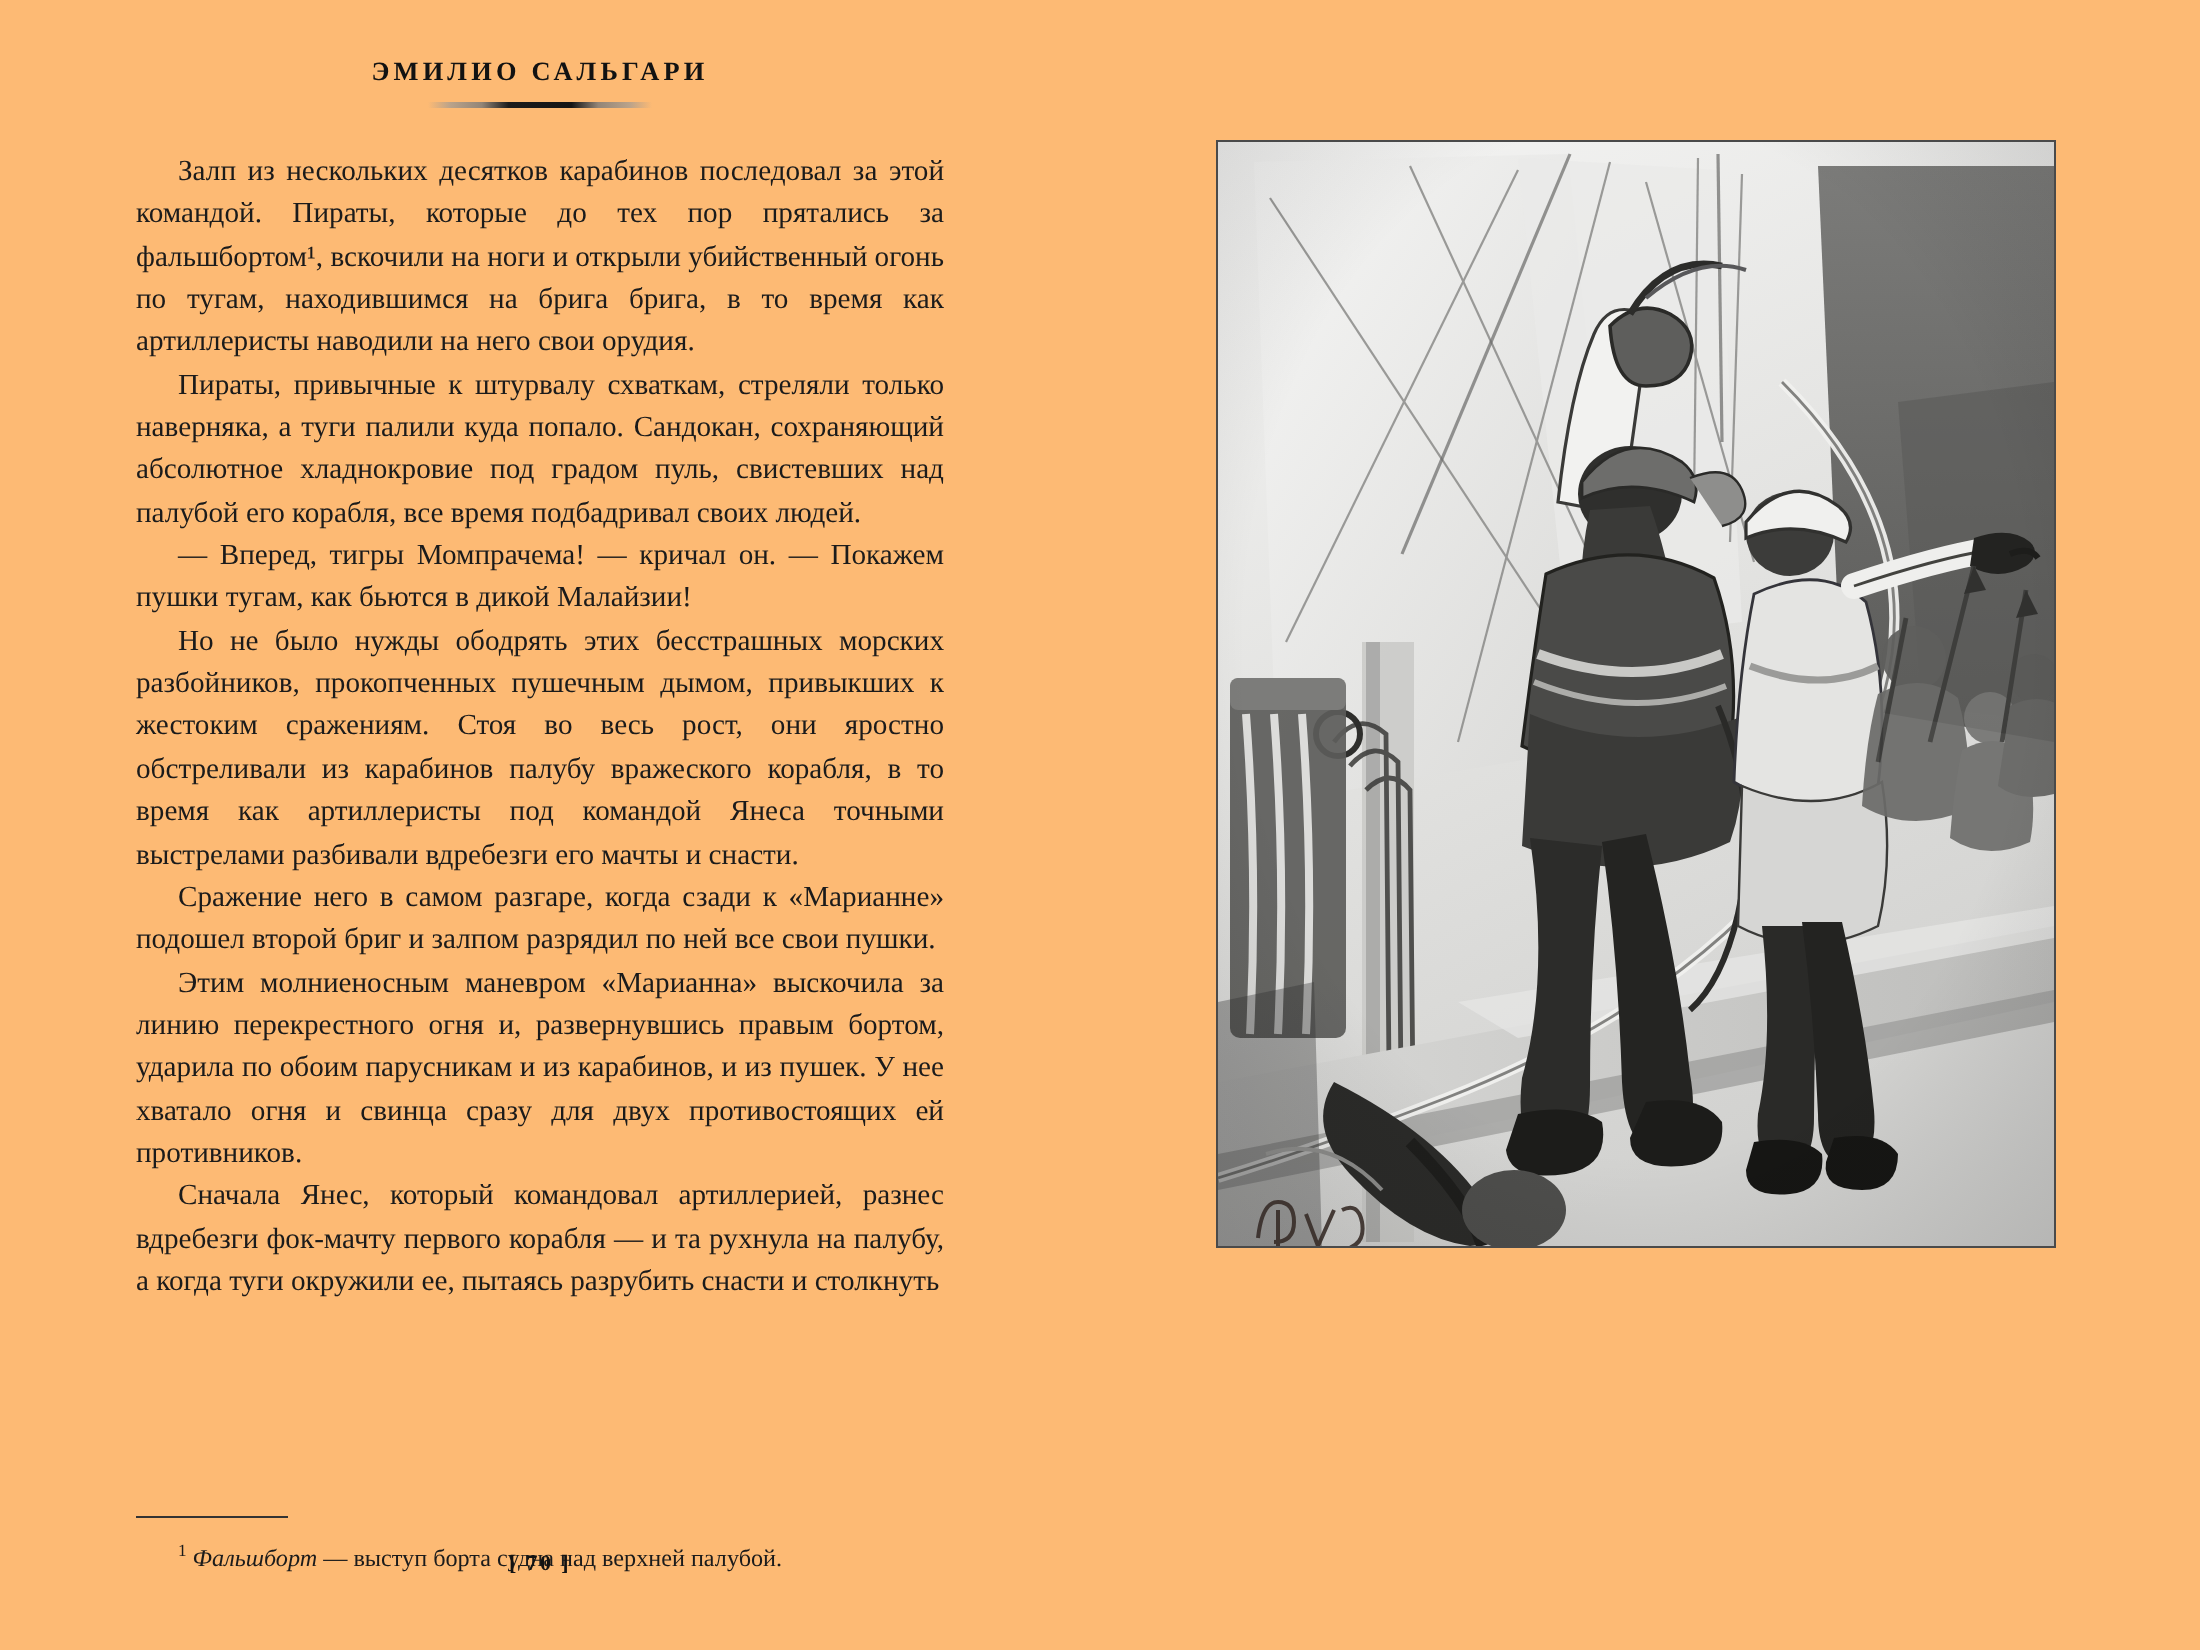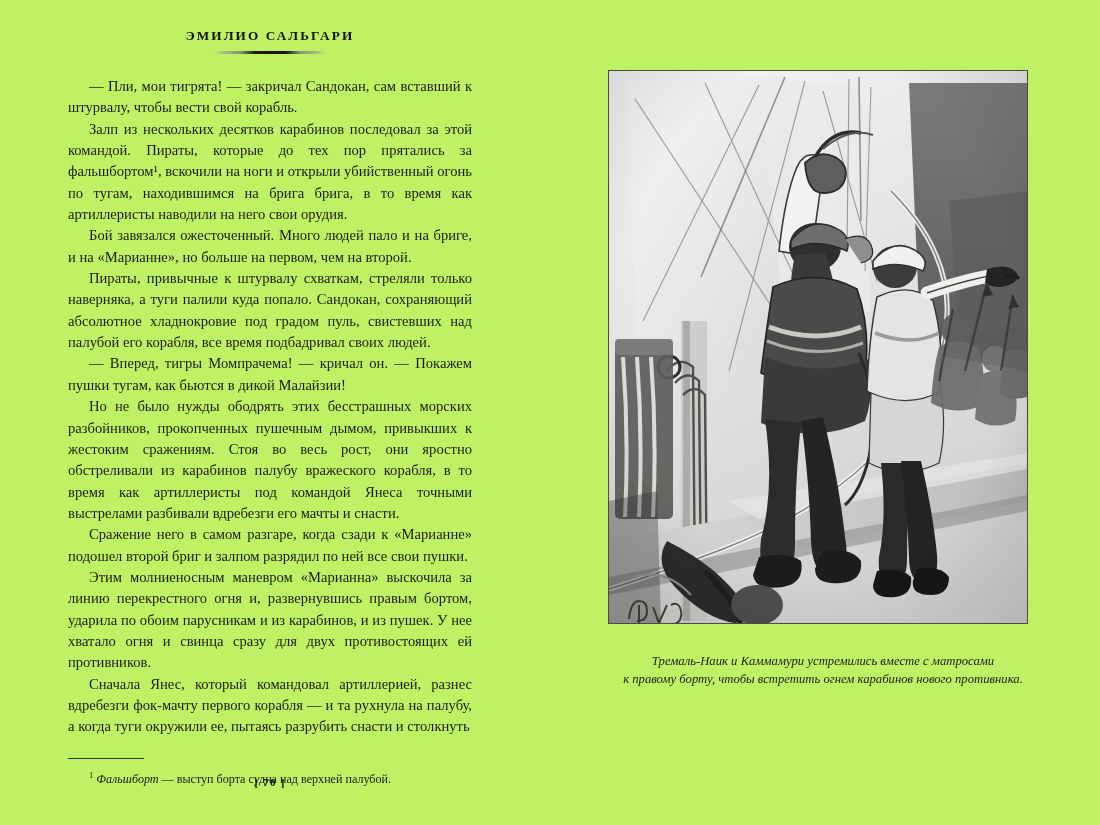--- a/index.html
+++ b/index.html
@@ -11,21 +11,21 @@
     width: 1100px;
     height: 825px;
     overflow: hidden;
     font-family: "Liberation Serif", "DejaVu Serif", serif;
     color: #1a1a1a;
   }
   .page {
     position: relative;
     width: 1100px;
     height: 825px;
-    background: #bef264;
+    background: #fdba74;
   }
 
   
   .text-col {
     position: absolute;
     left: 68px;
     top: 28px;
     width: 404px;
     height: 760px;
   }
@@ -147,23 +147,21 @@
 <body>
 
 <div class="page">
 
   <div class="text-col">
 
     <div class="running-head">ЭМИЛИО САЛЬГАРИ</div>
     <div class="head-rule"></div>
 
     <div class="body-text" id="body-text">
-        <p>— Пли, мои тигрята! — закричал Сандокан, сам вставший к штурвалу, чтобы вести свой корабль.</p>
         <p>Залп из нескольких десятков карабинов последовал за этой командой. Пираты, которые до тех пор прятались за фальшбортом¹, вскочили на ноги и открыли убийственный огонь по тугам, находившимся на брига брига, в то время как артиллеристы наводили на него свои орудия.</p>
-        <p>Бой завязался ожесточенный. Много людей пало и на бриге, и на «Марианне», но больше на первом, чем на второй.</p>
         <p>Пираты, привычные к штурвалу схваткам, стреляли только наверняка, а туги палили куда попало. Сандокан, сохраняющий абсолютное хладнокровие под градом пуль, свистевших над палубой его корабля, все время подбадривал своих людей.</p>
         <p>— Вперед, тигры Момпрачема! — кричал он. — Покажем пушки тугам, как бьются в дикой Малайзии!</p>
         <p>Но не было нужды ободрять этих бесстрашных морских разбойников, прокопченных пушечным дымом, привыкших к жестоким сражениям. Стоя во весь рост, они яростно обстреливали из карабинов палубу вражеского корабля, в то время как артиллеристы под командой Янеса точными выстрелами разбивали вдребезги его мачты и снасти.</p>
         <p>Сражение него в самом разгаре, когда сзади к «Марианне» подошел второй бриг и залпом разрядил по ней все свои пушки.</p>
         <p>Этим молниеносным маневром «Марианна» выскочила за линию перекрестного огня и, развернувшись правым бортом, ударила по обоим парусникам и из карабинов, и из пушек. У нее хватало огня и свинца сразу для двух противостоящих ей противников.</p>
         <p>Сначала Янес, который командовал артиллерией, разнес вдребезги фок-мачту первого корабля — и та рухнула на палубу, а когда туги окружили ее, пытаясь разрубить снасти и столкнуть</p>
       </div>
 
     <div class="footnote-zone">
       <div class="footnote-rule"></div>
@@ -324,19 +322,15 @@
             <path d="M30 534 l0 26"></path>
             <path d="M44 536 l6 16 l8 -18"></path>
             <path d="M62 534 q8 -4 10 6 q2 12 -10 14"></path>
           </g>
 
           <rect x="0" y="0" width="418" height="552" fill="url(#vig)"></rect>
         </svg>
       </div>
     </div>
 
-    <div class="plate-caption">
-      <span>Тремаль-Наик и Каммамури устремились вместе с матросами</span><br>
-      <span>к правому борту, чтобы встретить огнем карабинов нового противника.</span>
-    </div>
   </div>
 
 </div>
 
 </body></html>

